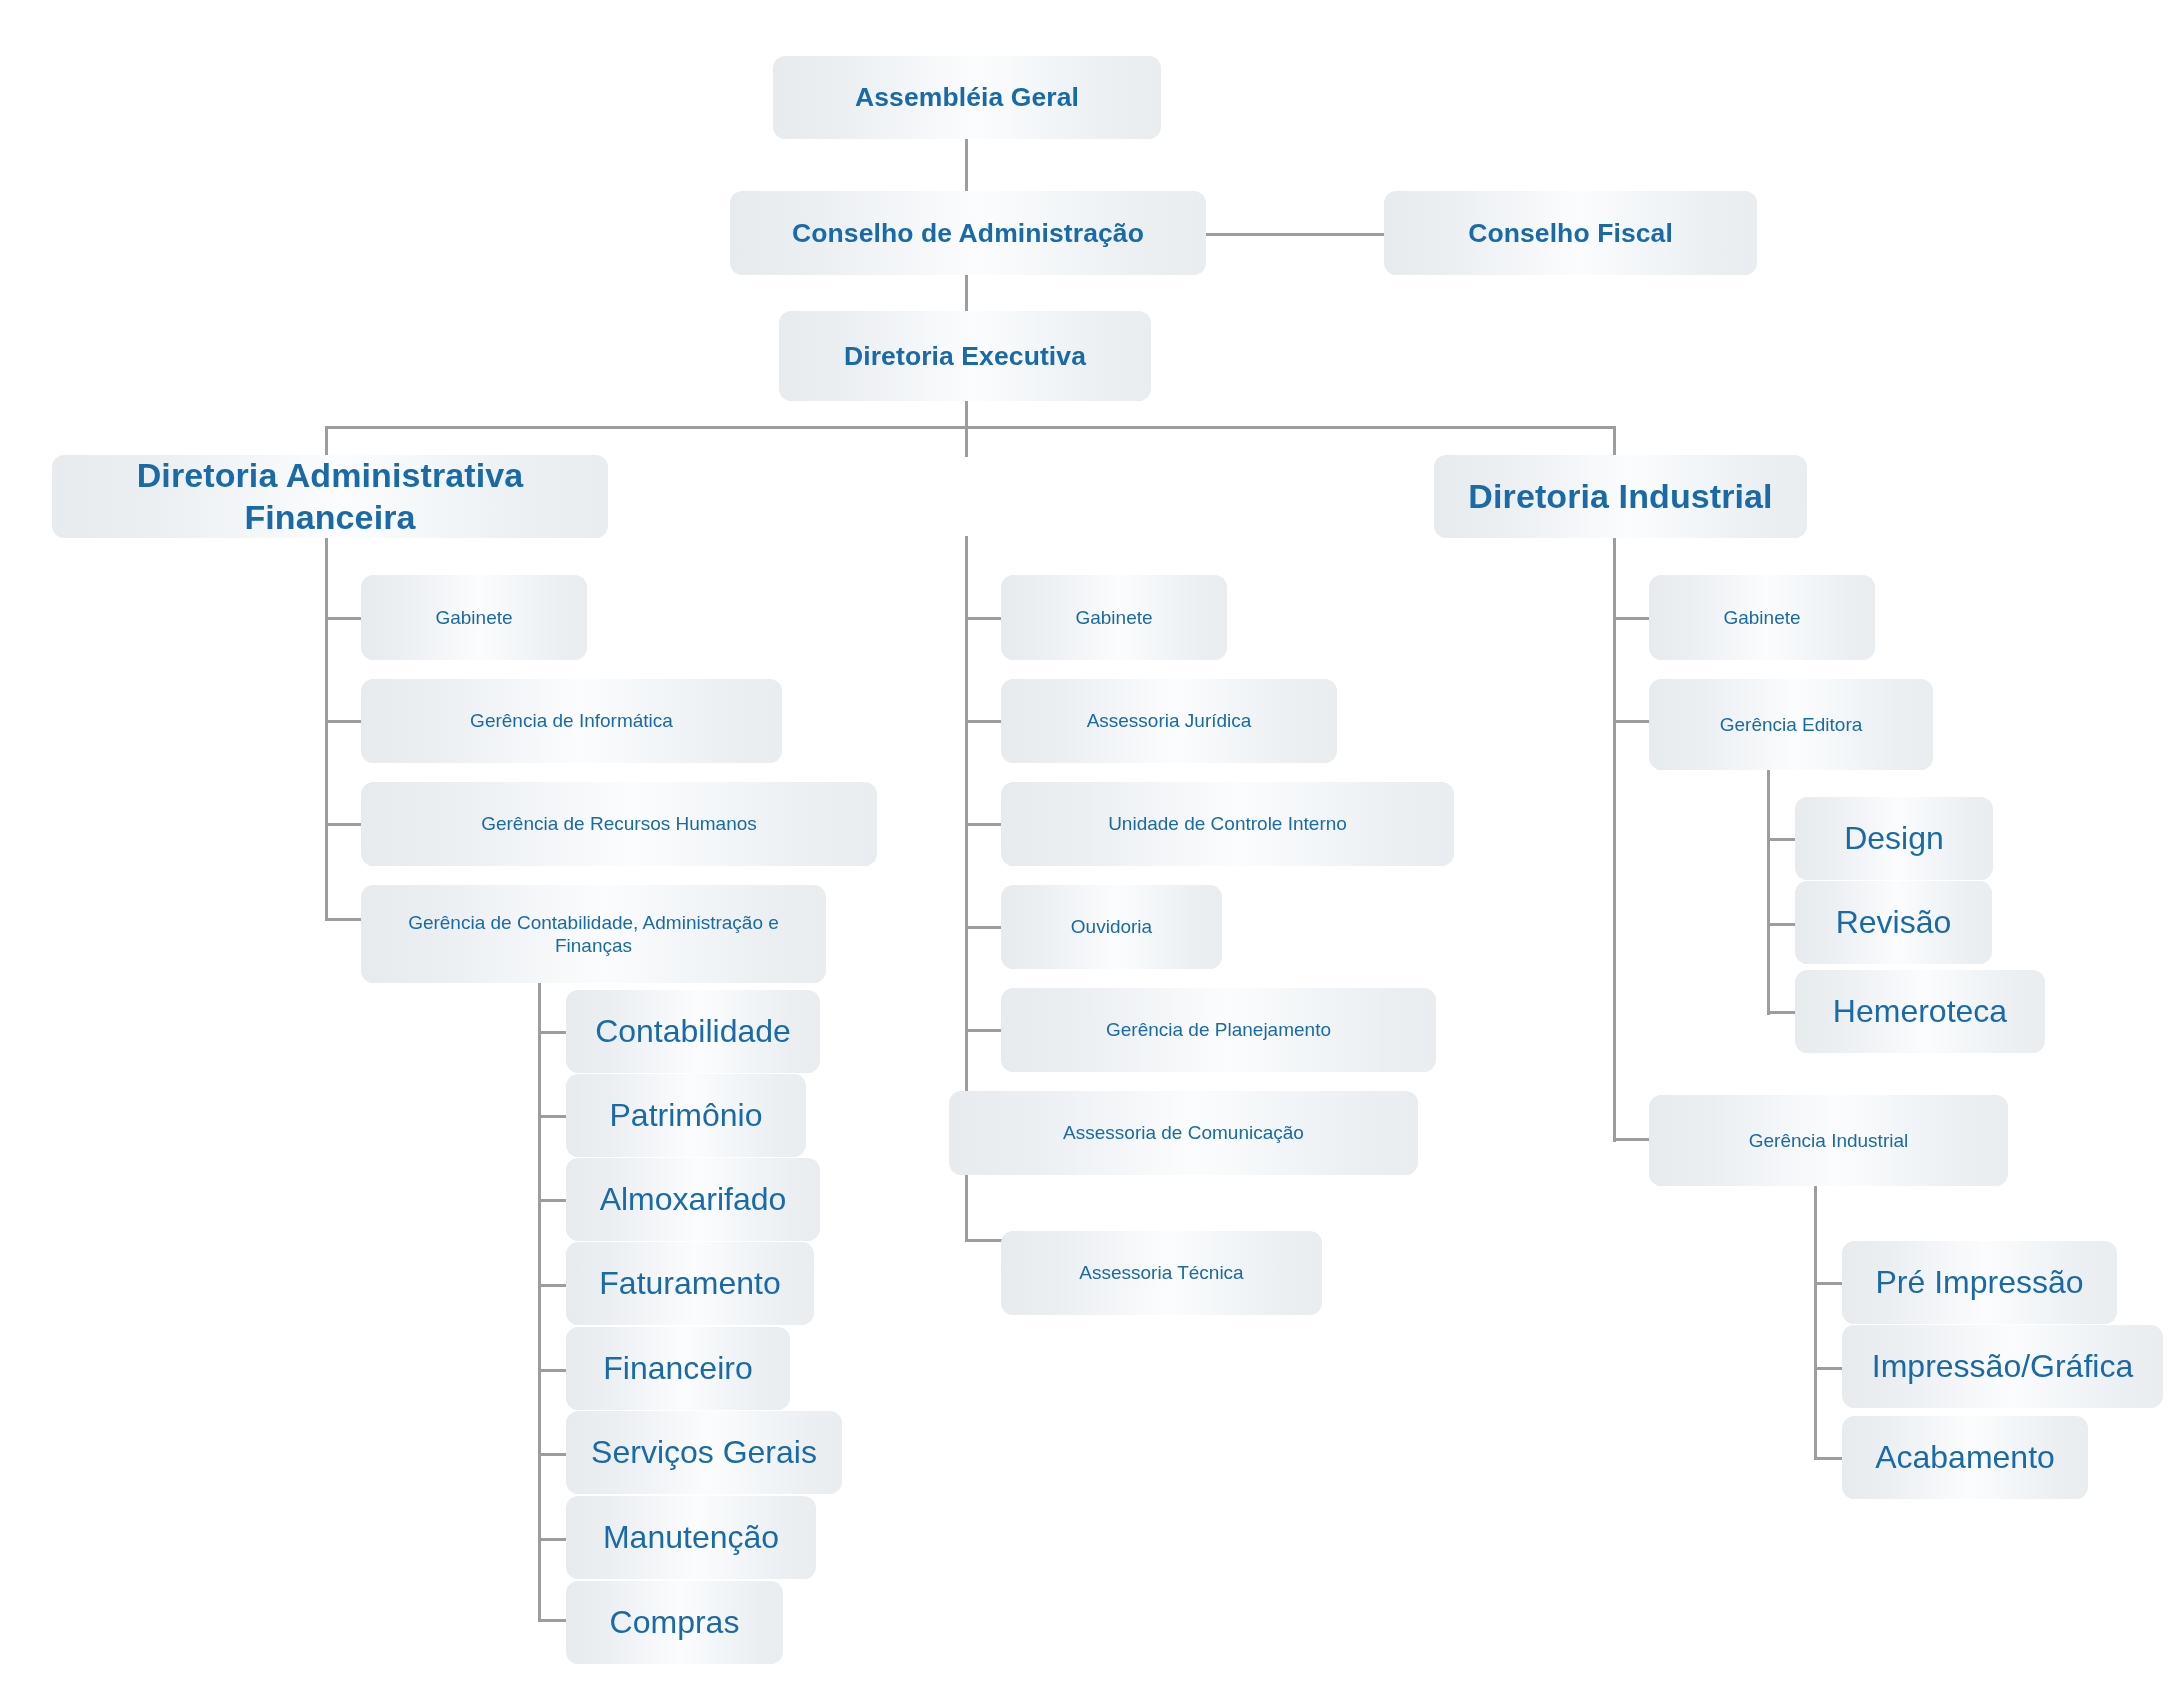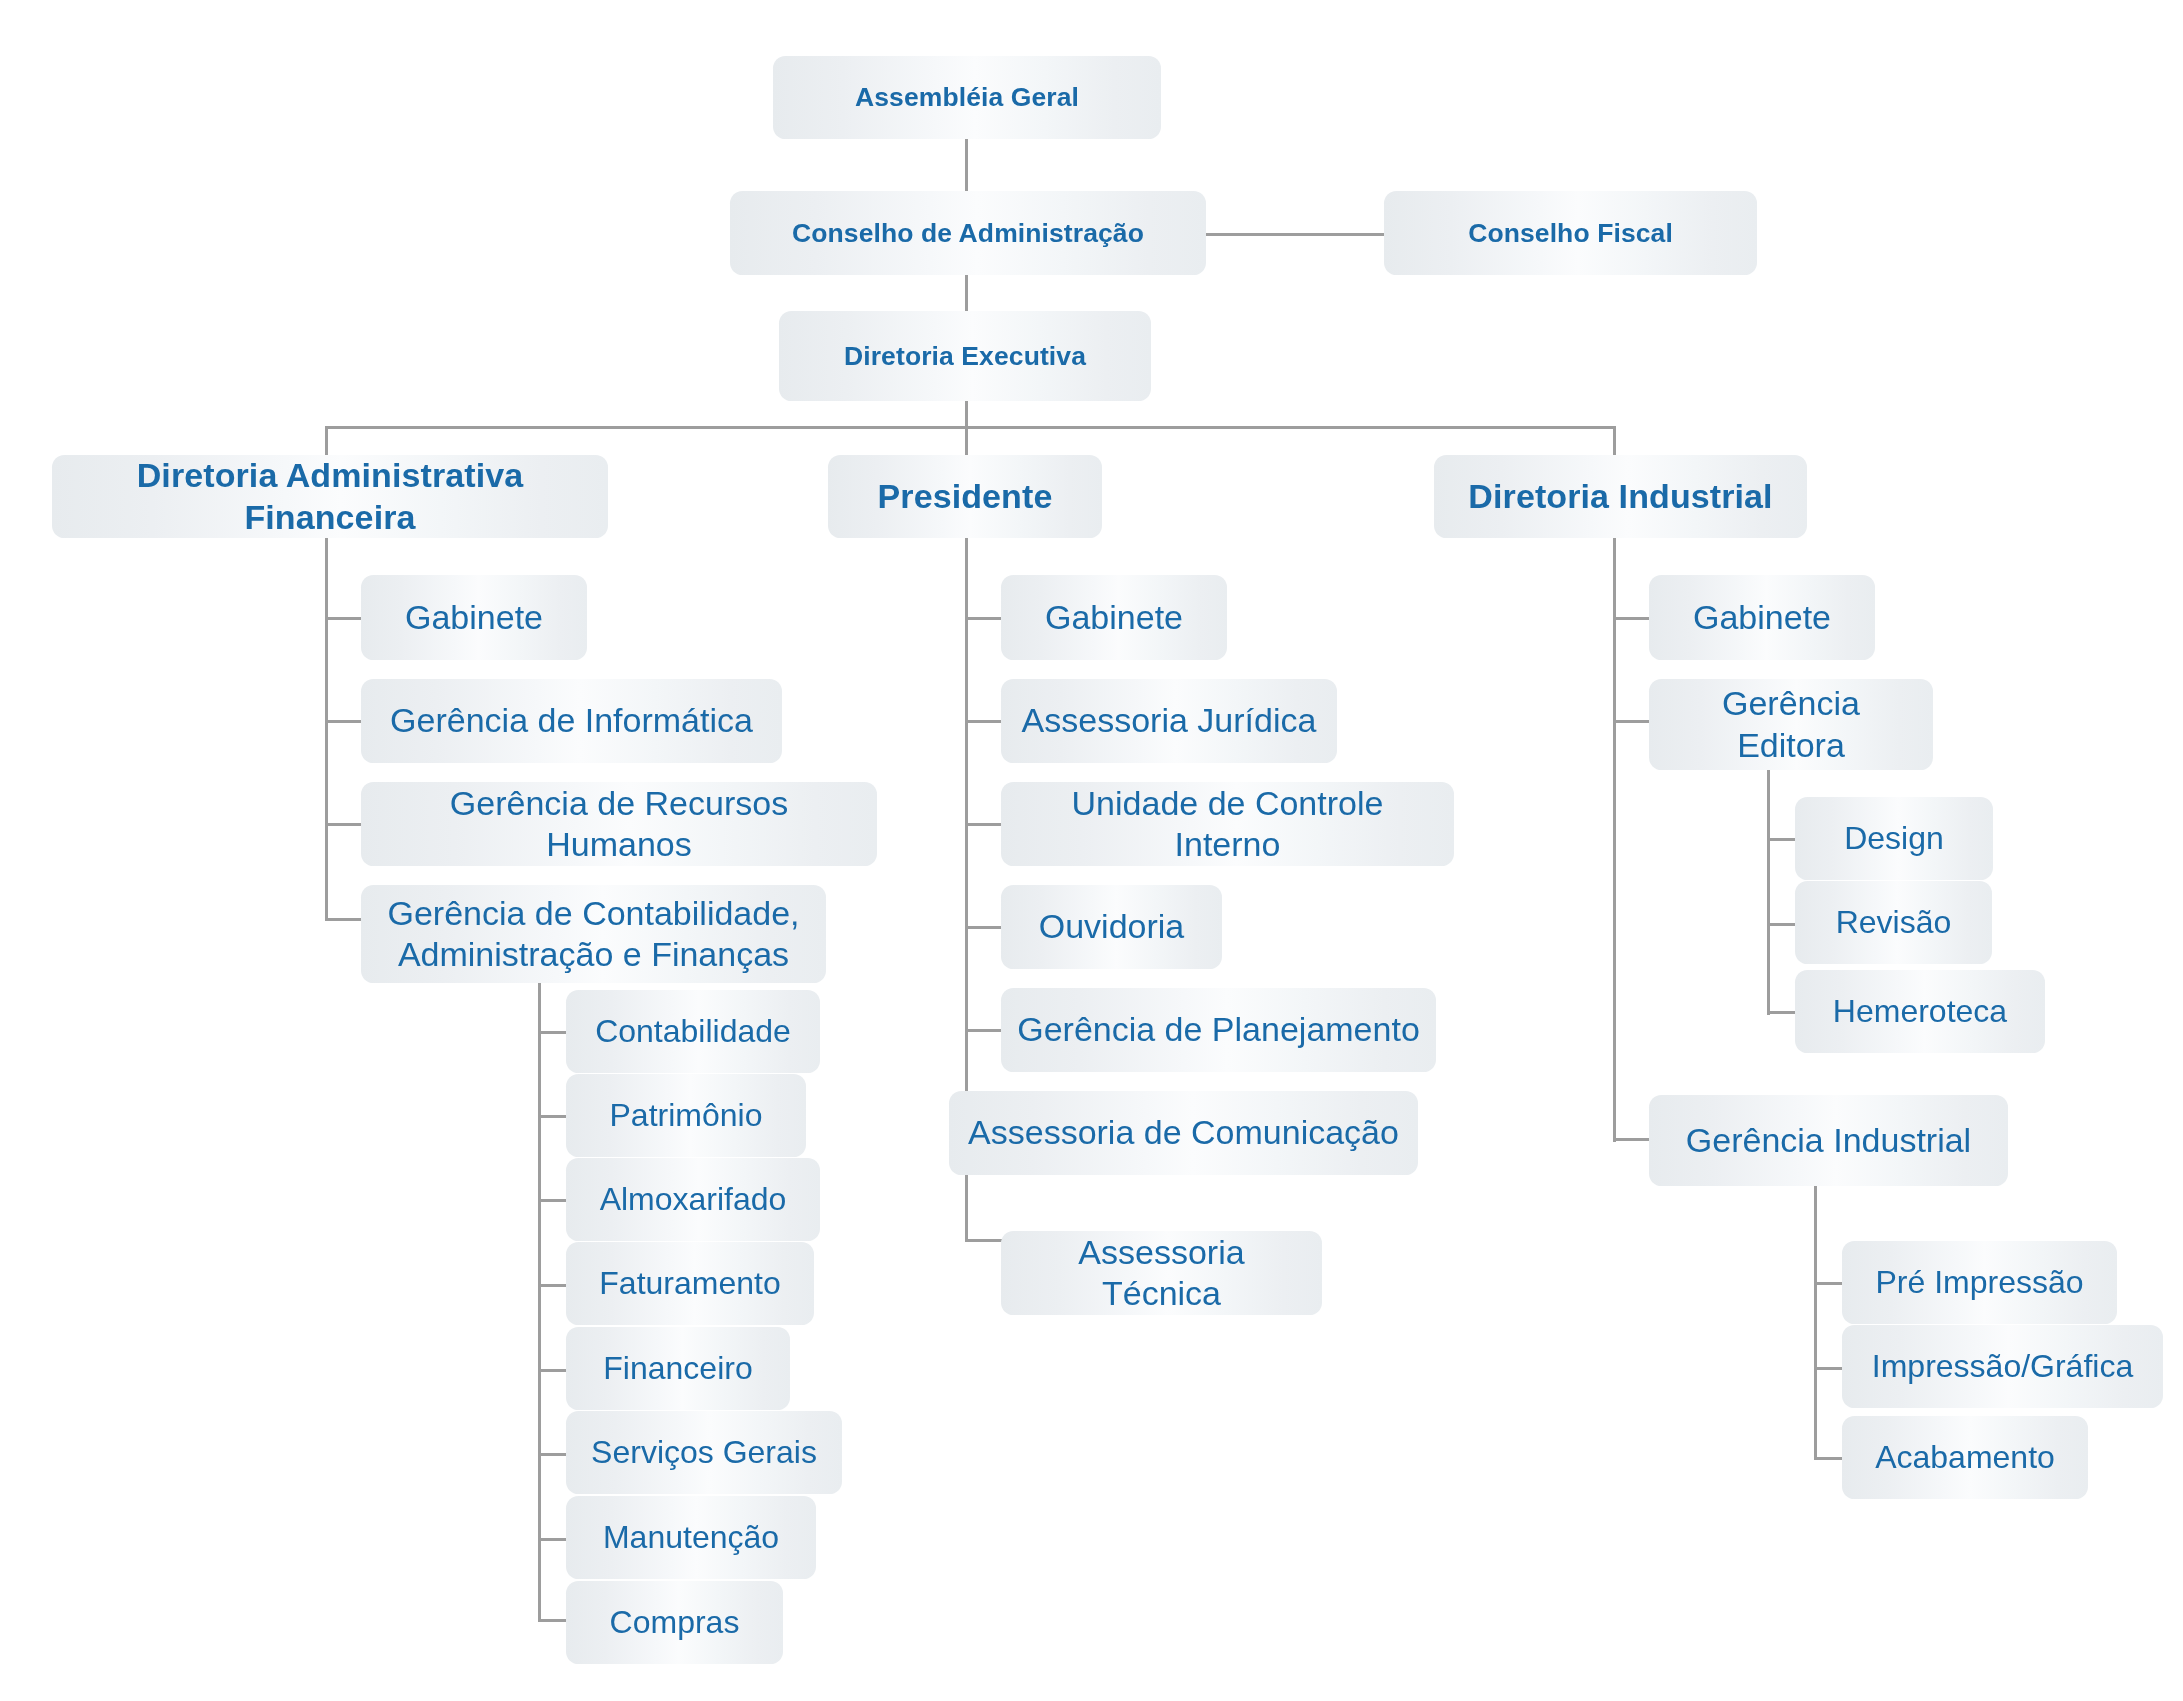--- a/index.html
+++ b/index.html
@@ -50,21 +50,21 @@
     padding: 0 16px;
   }
   .node .lbl {
     display: block;
     width: 100%;
   }
 
   
   .lvl-top    { font-weight: bold; font-size: 26.5px; letter-spacing: 0.1px; }
   .lvl-branch { font-weight: bold; font-size: 34px; letter-spacing: 0.1px; }
-  .lvl-child  { font-weight: normal; font-size: 34px; }
+  .lvl-child  { font-weight: normal; font-size: 19px; }
   .lvl-leaf   { font-weight: normal; font-size: 32px; }
 </style>
 </head>
 <body>
 
 <div id="chart-root">
 
   <div class="conn v" style="left:965px; top:136px; height:57px;"></div>
 
   <div class="conn h" style="left:1206px; top:233px; width:179px;"></div>
@@ -130,23 +130,20 @@
     <span class="lbl">Conselho Fiscal</span>
   </div>
 
   <div class="node lvl-top" style="left:779px; top:311px; width:372px; height:90px;">
     <span class="lbl">Diretoria Executiva</span>
   </div>
 
   <div class="node lvl-branch" style="left:52px; top:455px; width:556px; height:83px;">
     <span class="lbl">Diretoria Administrativa Financeira</span>
   </div>
-  <div class="node lvl-branch" style="left:828px; top:455px; width:274px; height:83px;">
-    <span class="lbl">Presidente</span>
-  </div>
   <div class="node lvl-branch" style="left:1434px; top:455px; width:373px; height:83px;">
     <span class="lbl">Diretoria Industrial</span>
   </div>
 
   <div class="node lvl-child" style="left:361px; top:575px; width:226px; height:85px;">
     <span class="lbl">Gabinete</span>
   </div>
   <div class="node lvl-child" style="left:361px; top:679px; width:421px; height:84px;">
     <span class="lbl">Gerência de Informática</span>
   </div>

